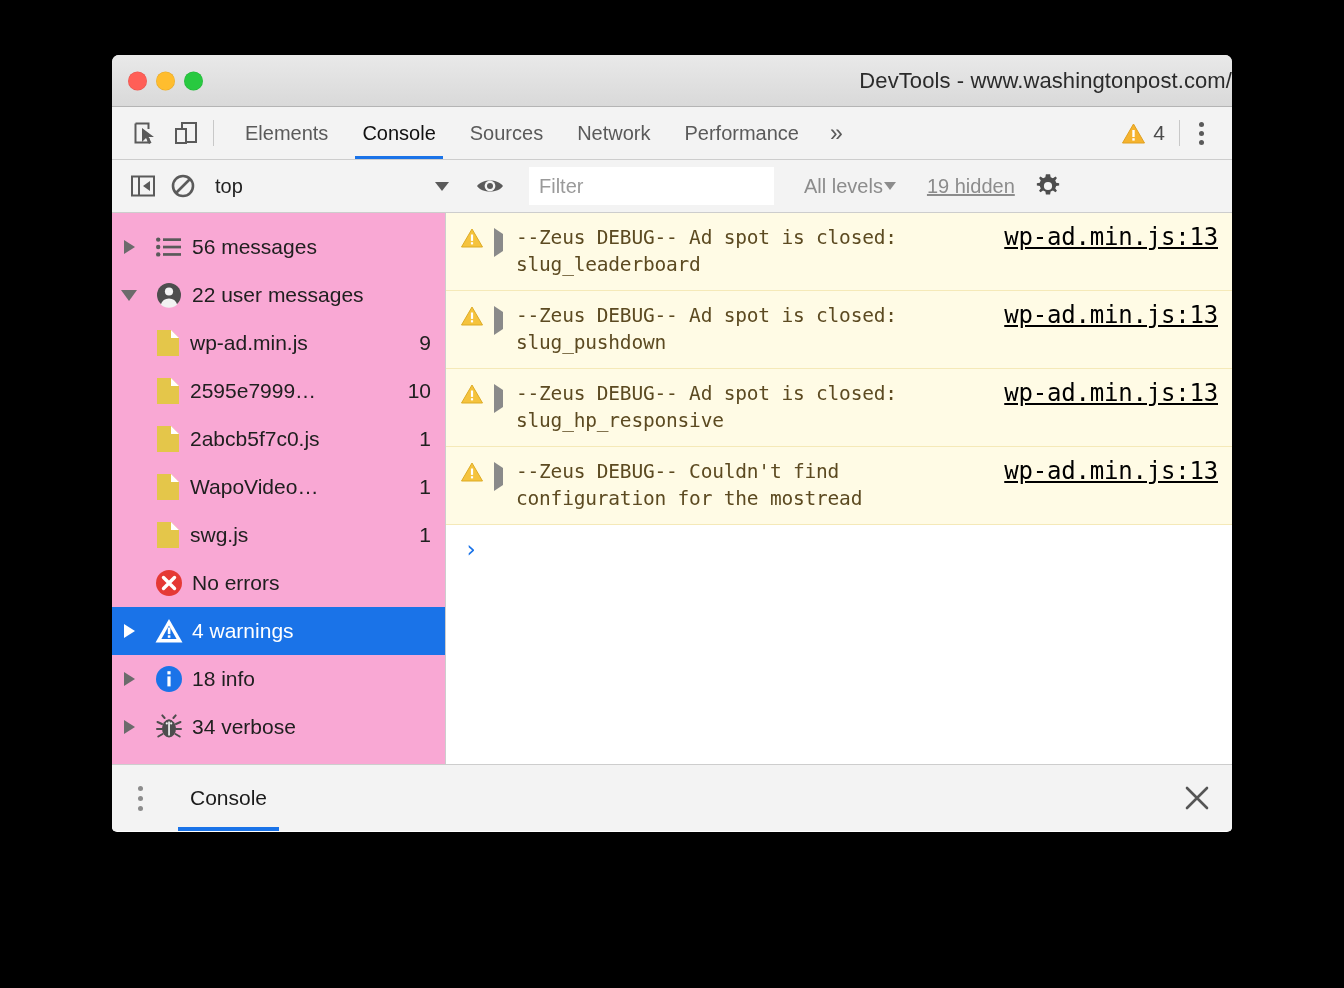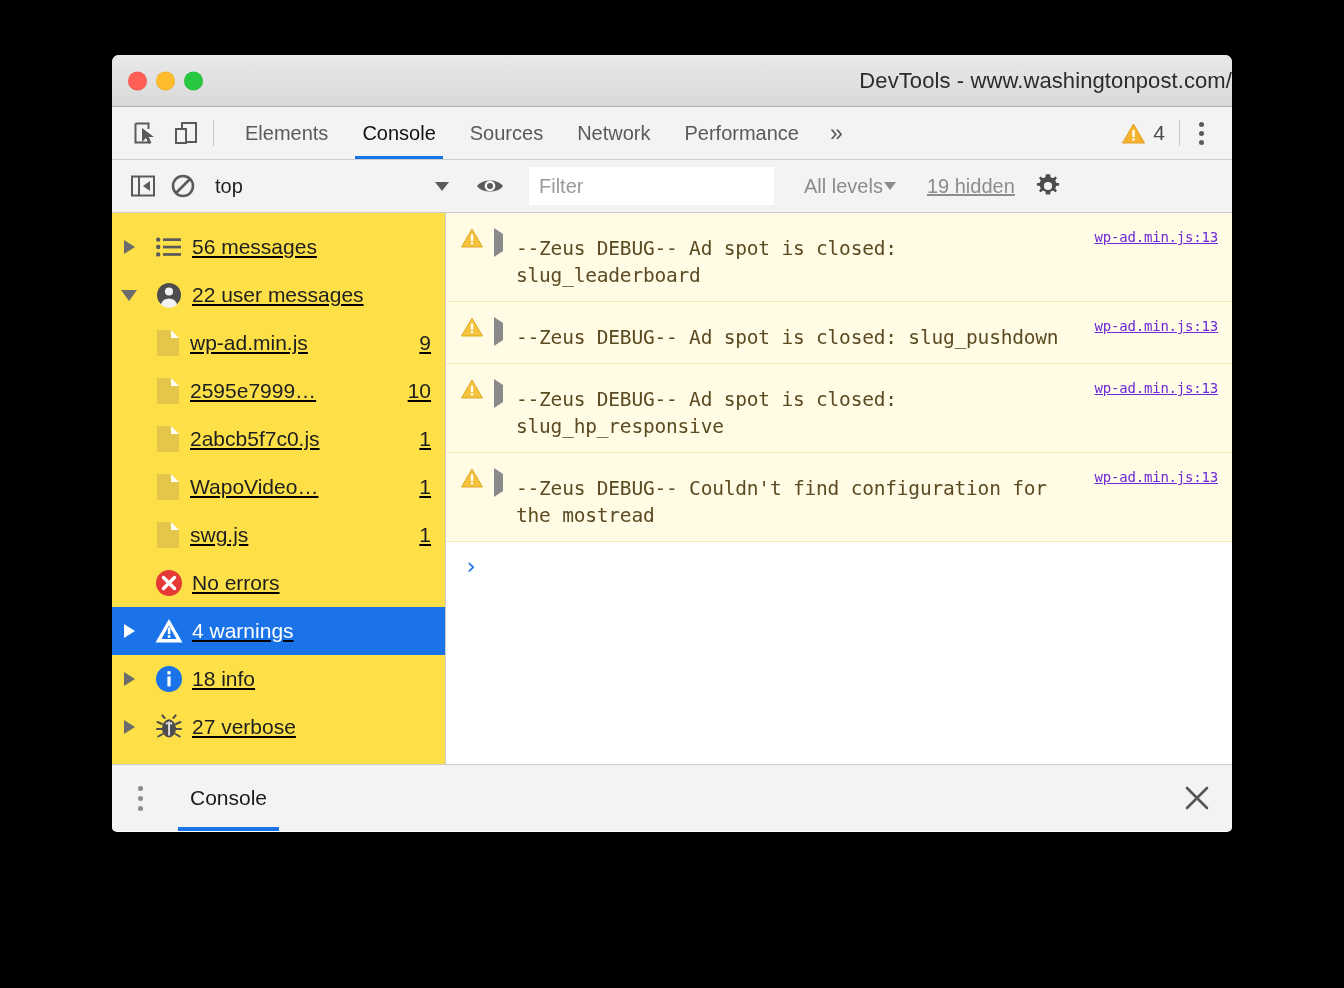--- a/index.html
+++ b/index.html
@@ -201,26 +201,25 @@
   
   #console-body {
     display: flex;
     height: 551px;
     background: #ffffff;
   }
 
   
   #sidebar {
     width: 334px;
-    background: #fde047;
+    background: #f9a8d4;
     border-right: 1px solid #cdcdcd;
     padding-top: 10px;
     overflow: hidden;
     flex: 0 0 334px;
-    text-decoration: underline;
   }
   .tree-row {
     display: flex;
     align-items: center;
     height: 48px;
     padding-right: 14px;
     cursor: pointer;
     user-select: none;
   }
   .tree-row.selected { background: #1a73e8; }
@@ -290,28 +289,27 @@
   }
   .msg-text {
     flex: 1;
     font-family: "DejaVu Sans Mono", monospace;
     font-size: 19.5px;
     line-height: 27px;
     color: #5c4a21;
     white-space: pre-wrap;
     word-break: break-word;
     letter-spacing: -0.2px;
-    margin-top: 11px;
   }
   .msg-src {
     flex: 0 0 auto;
     font-family: "DejaVu Sans Mono", monospace;
-    font-size: 14px;
+    font-size: 24px;
     line-height: 27px;
-    color: #6d28d9;
+    color: #000000;
     text-decoration: underline;
     margin-left: 16px;
     cursor: pointer;
     white-space: nowrap;
     letter-spacing: -0.2px;
   }
   #prompt-row {
     display: flex;
     align-items: flex-start;
     background: #ffffff;
@@ -616,21 +614,21 @@
           <svg width="28" height="28" viewBox="0 0 28 28">
             <ellipse cx="14" cy="15.5" rx="7" ry="9" fill="#4d4d4d"></ellipse>
             <path d="M14 6.5 a4.2 4.2 0 0 1 4.2 4.2 H9.8 A4.2 4.2 0 0 1 14 6.5 Z" fill="#4d4d4d"></path>
             <path d="M9.6 5 L7.3 2.4 M18.4 5 L20.7 2.4" stroke="#4d4d4d" stroke-width="2" stroke-linecap="round"></path>
             <path d="M7 11 L2.5 9 M7 16 L2 16 M7.6 21 L3.3 23.5 M21 11 L25.5 9 M21 16 L26 16 M20.4 21 L24.7 23.5" stroke="#4d4d4d" stroke-width="2" stroke-linecap="round"></path>
             <rect x="13.2" y="8.5" width="1.7" height="14" fill="#f2f2f2"></rect>
             <circle cx="11.8" cy="10.4" r="1.1" fill="#f2f2f2"></circle>
             <circle cx="16.2" cy="10.4" r="1.1" fill="#f2f2f2"></circle>
           </svg>
         </span>
-        <span class="tlabel">27 verbose</span>
+        <span class="tlabel">34 verbose</span>
         <span class="tcount"></span>
       </div>
 
     </div>
 
     <div id="messages">
 
       <div class="msg-row">
         <span class="msg-icon">
           <svg width="24" height="22" viewBox="0 0 24 22">

